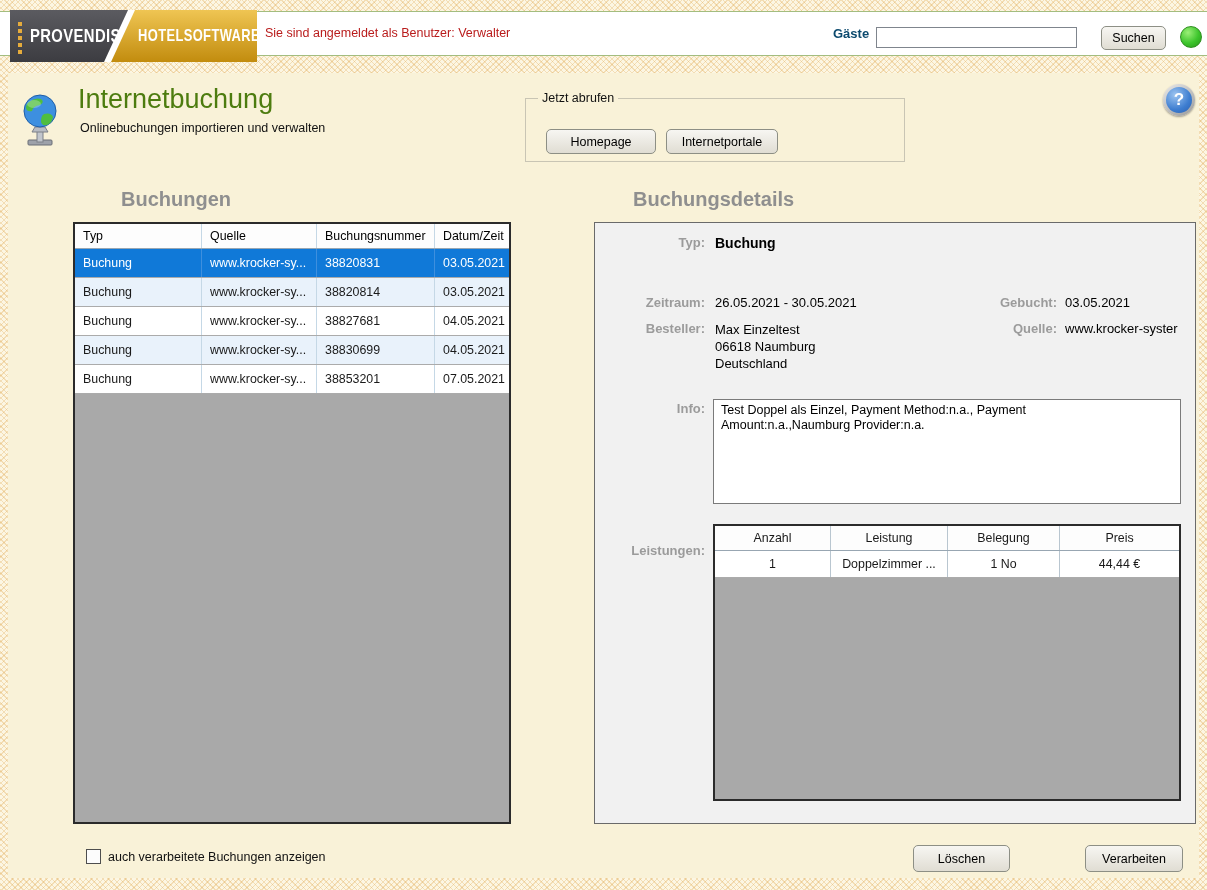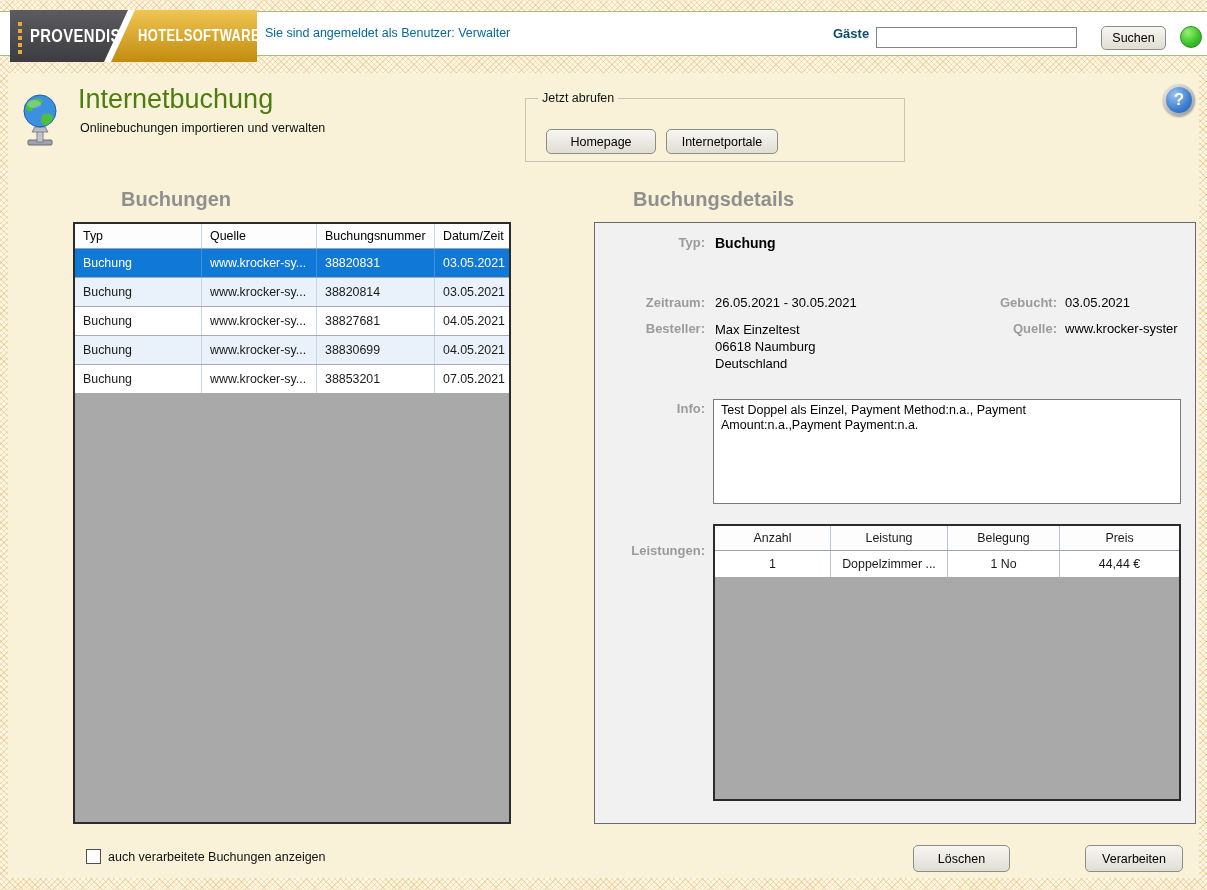--- a/index.html
+++ b/index.html
@@ -13,21 +13,21 @@
     background-image:
       repeating-linear-gradient(45deg, rgba(222,164,72,.30) 0 1px, transparent 1px 4px),
       repeating-linear-gradient(-45deg, rgba(222,164,72,.30) 0 1px, transparent 1px 4px);
     overflow: hidden;
   }
   .abs { position:absolute; }
 
   
   .topband { position:absolute; left:0; top:11px; width:1207px; height:45px;
     background:#fff; border-top:1px solid #A3BD80; border-bottom:1px solid #A3BD80; }
-  .login-text { position:absolute; left:265px; top:11px; height:45px; line-height:45px; color:#0369a1; }
+  .login-text { position:absolute; left:265px; top:11px; height:45px; line-height:45px; color:#b91c1c; }
   .guest-label { position:absolute; left:833px; top:11px; height:45px; line-height:45px;
     font-weight:bold; font-size:13px; color:#0c4a6e; }
   .guest-input { position:absolute; left:876px; top:27px; width:201px; height:21px;
     border:1px solid #7F858D; background:#fff; font:12.5px "Liberation Sans",sans-serif; padding:0 4px; }
   .btn {
     background:linear-gradient(#F7F6F2,#E0DDD3);
     border:1px solid #8D8F85; border-radius:5px;
     font:12.5px "Liberation Sans",sans-serif; color:#000;
     display:flex; align-items:center; justify-content:center; cursor:default;
   }
@@ -237,21 +237,21 @@
     <div>Max Einzeltest</div>
     <div>06618 Naumburg</div>
     <div>Deutschland</div>
   </div>
   <div class="dlabel right y-best">Quelle:</div>
   <div class="dvalue right y-best">www.krocker-syster</div>
 
   <div class="dlabel left y-info">Info:</div>
   <div class="info-box">
     <div>Test Doppel als Einzel, Payment Method:n.a., Payment</div>
-    <div>Amount:n.a.,Payment Payment:n.a.</div>
+    <div>Amount:n.a.,Naumburg Provider:n.a.</div>
   </div>
 
   <div class="dlabel left y-leist">Leistungen:</div>
   <div class="l-table">
     <div class="lhead">
       <div class="lcell lc1">Anzahl</div>
       <div class="lcell lc2">Leistung</div>
       <div class="lcell lc3">Belegung</div>
       <div class="lcell lc4">Preis</div>
     </div>

